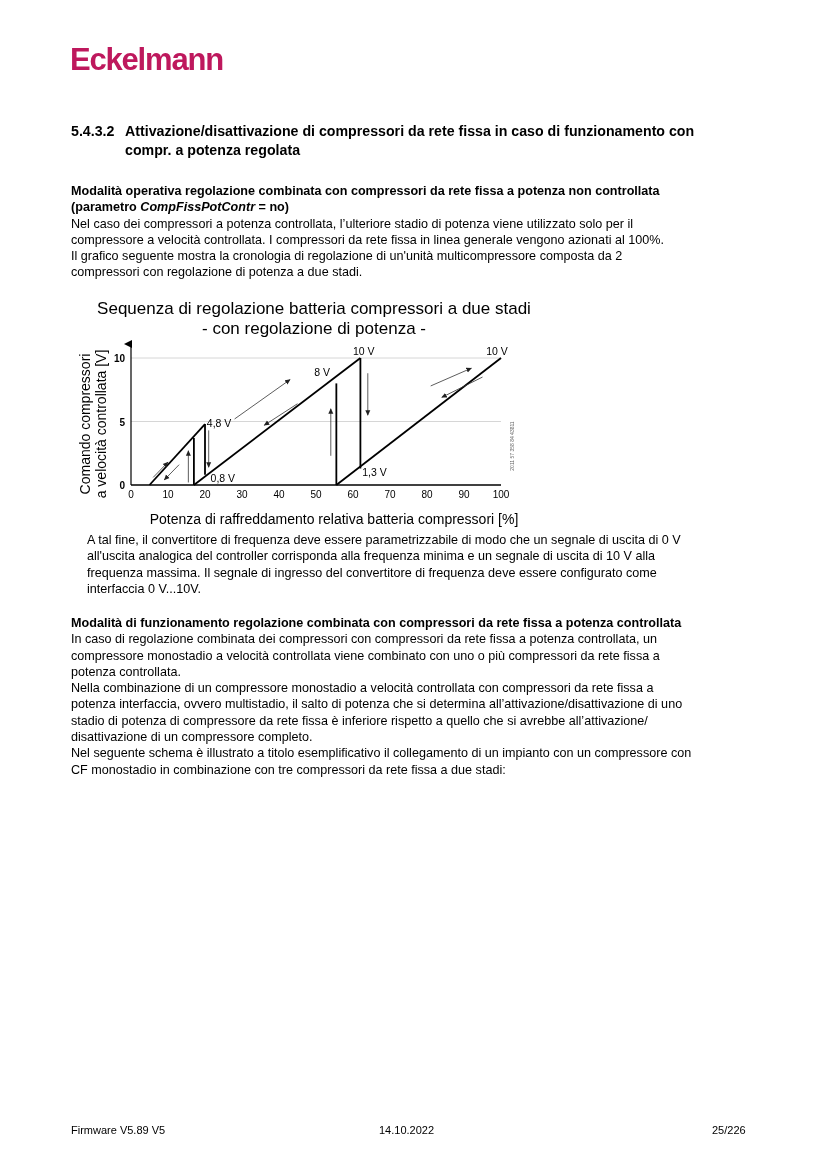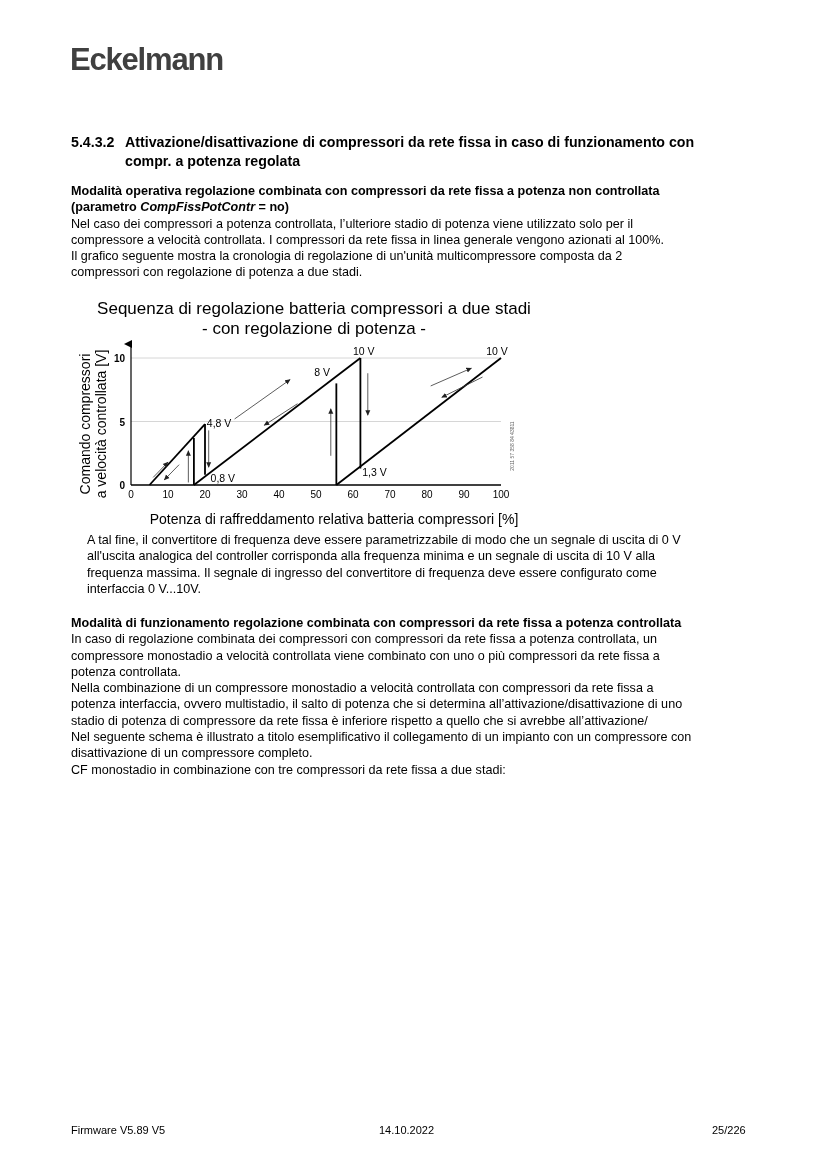--- a/index.html
+++ b/index.html
@@ -1,20 +1,20 @@
 <!DOCTYPE html>
 <html><head>
 <meta charset="utf-8">
 <style>
   html, body { margin:0; padding:0; background:#ffffff; }
   body { width:827px; height:1169px; position:relative; overflow:hidden;
          font-family:"Liberation Sans", sans-serif; color:#000; }
   .logo { position:absolute; left:70px; top:42px; font-size:31px; font-weight:bold;
-          color:#404040; letter-spacing:-1.2px; font-family:"Liberation Sans", sans-serif; }
-  .section-title { position:absolute; left:71px; top:133px; width:690px; font-size:14.2px; font-weight:bold; line-height:19px; }
+          color:#be185d; letter-spacing:-1.2px; font-family:"Liberation Sans", sans-serif; }
+  .section-title { position:absolute; left:71px; top:122px; width:690px; font-size:14.2px; font-weight:bold; line-height:19px; }
   .section-title .num { display:inline-block; width:54px; }
   .section-title .line2 { padding-left:54px; display:block; }
   .block { position:absolute; left:71px; width:700px; font-size:12.6px; line-height:16.3px; }
   .block .h { font-weight:bold; }
   .block p { margin:0; }
   .chart-wrap { position:absolute; left:70px; top:296px; width:460px; height:232px; }
   .chart-wrap svg { position:absolute; left:0; top:0; }
   .footer { position:absolute; top:1124px; font-size:11px; }
 </style>
 </head>
@@ -106,20 +106,20 @@
 </div>
 
 <div class="block" style="top:615px;">
   <p class="h">Modalità di funzionamento regolazione combinata con compressori da rete fissa a potenza controllata</p>
   <p>In caso di regolazione combinata dei compressori con compressori da rete fissa a potenza controllata, un</p>
   <p>compressore monostadio a velocità controllata viene combinato con uno o più compressori da rete fissa a</p>
   <p>potenza controllata.</p>
   <p>Nella combinazione di un compressore monostadio a velocità controllata con compressori da rete fissa a</p>
   <p>potenza interfaccia, ovvero multistadio, il salto di potenza che si determina all’attivazione/disattivazione di uno</p>
   <p>stadio di potenza di compressore da rete fissa è inferiore rispetto a quello che si avrebbe all’attivazione/</p>
+  <p>disattivazione di un compressore completo.</p>
   <p>Nel seguente schema è illustrato a titolo esemplificativo il collegamento di un impianto con un compressore con</p>
-  <p>disattivazione di un compressore completo.</p>
   <p>CF monostadio in combinazione con tre compressori da rete fissa a due stadi:</p>
 </div>
 
 <div class="footer" style="left:71px;">Firmware V5.89 V5</div>
 <div class="footer" style="left:379px;">14.10.2022</div>
 <div class="footer" style="left:712px;">25/226</div>
 
 </body></html>

